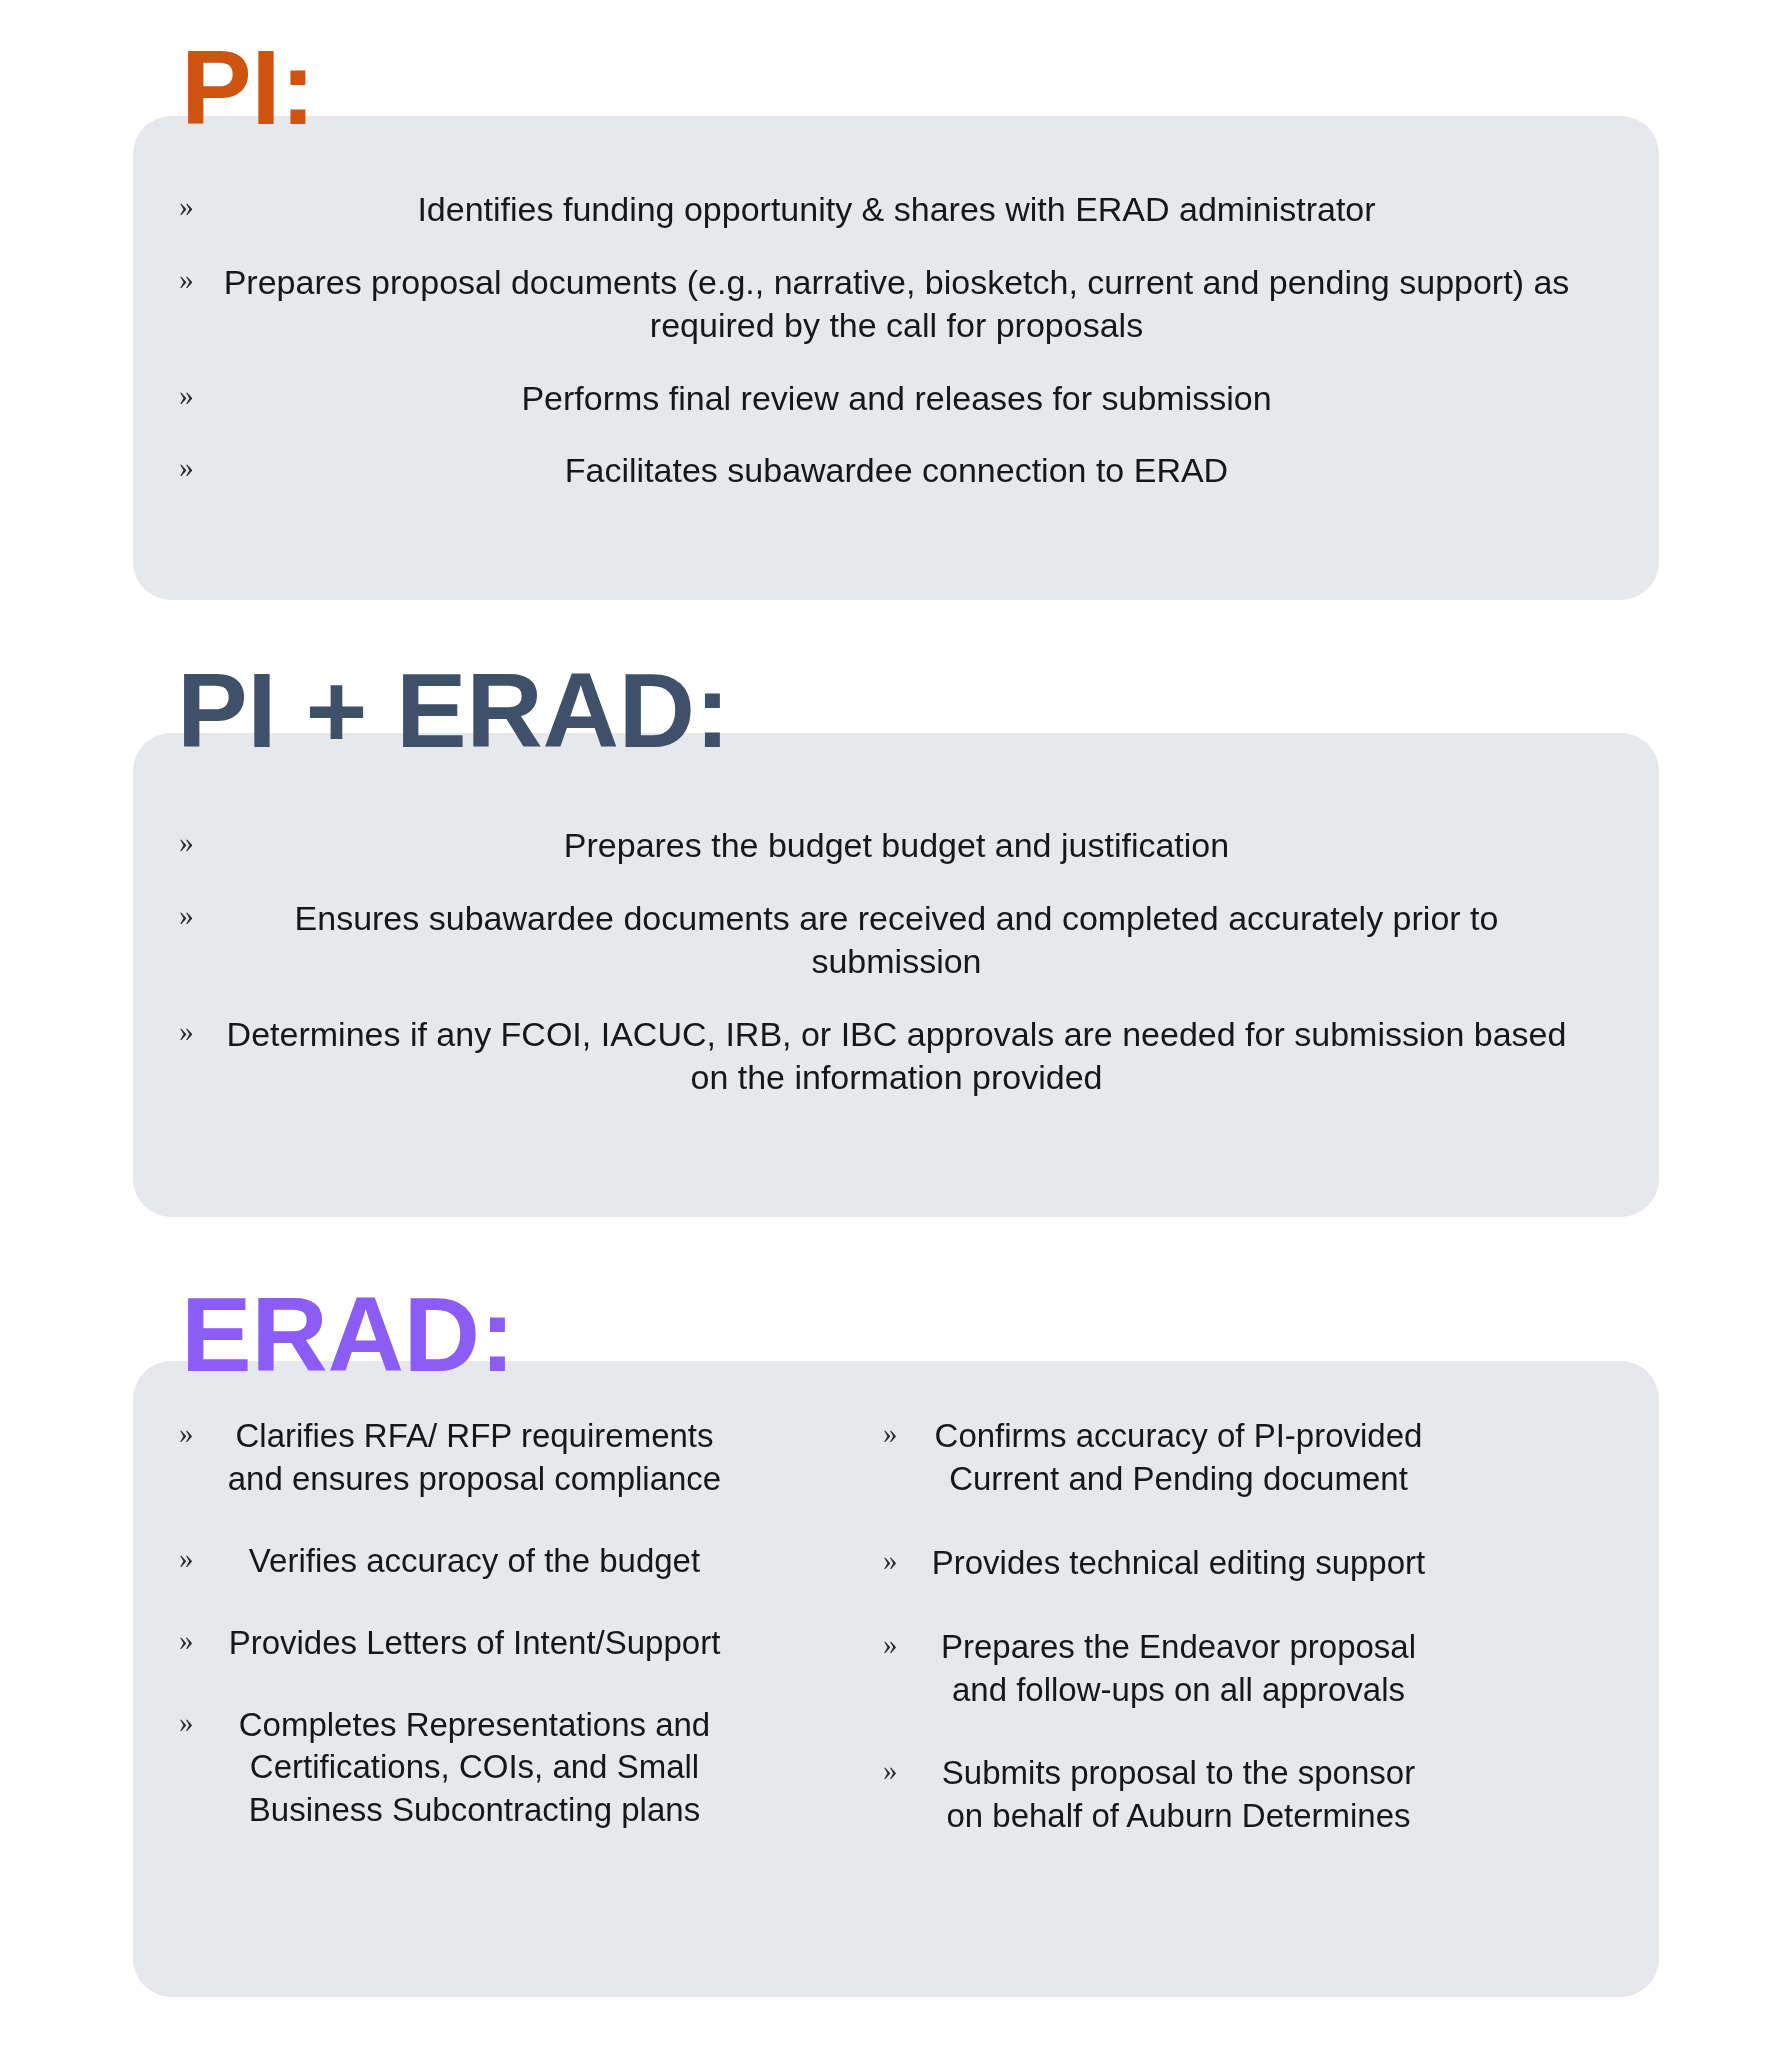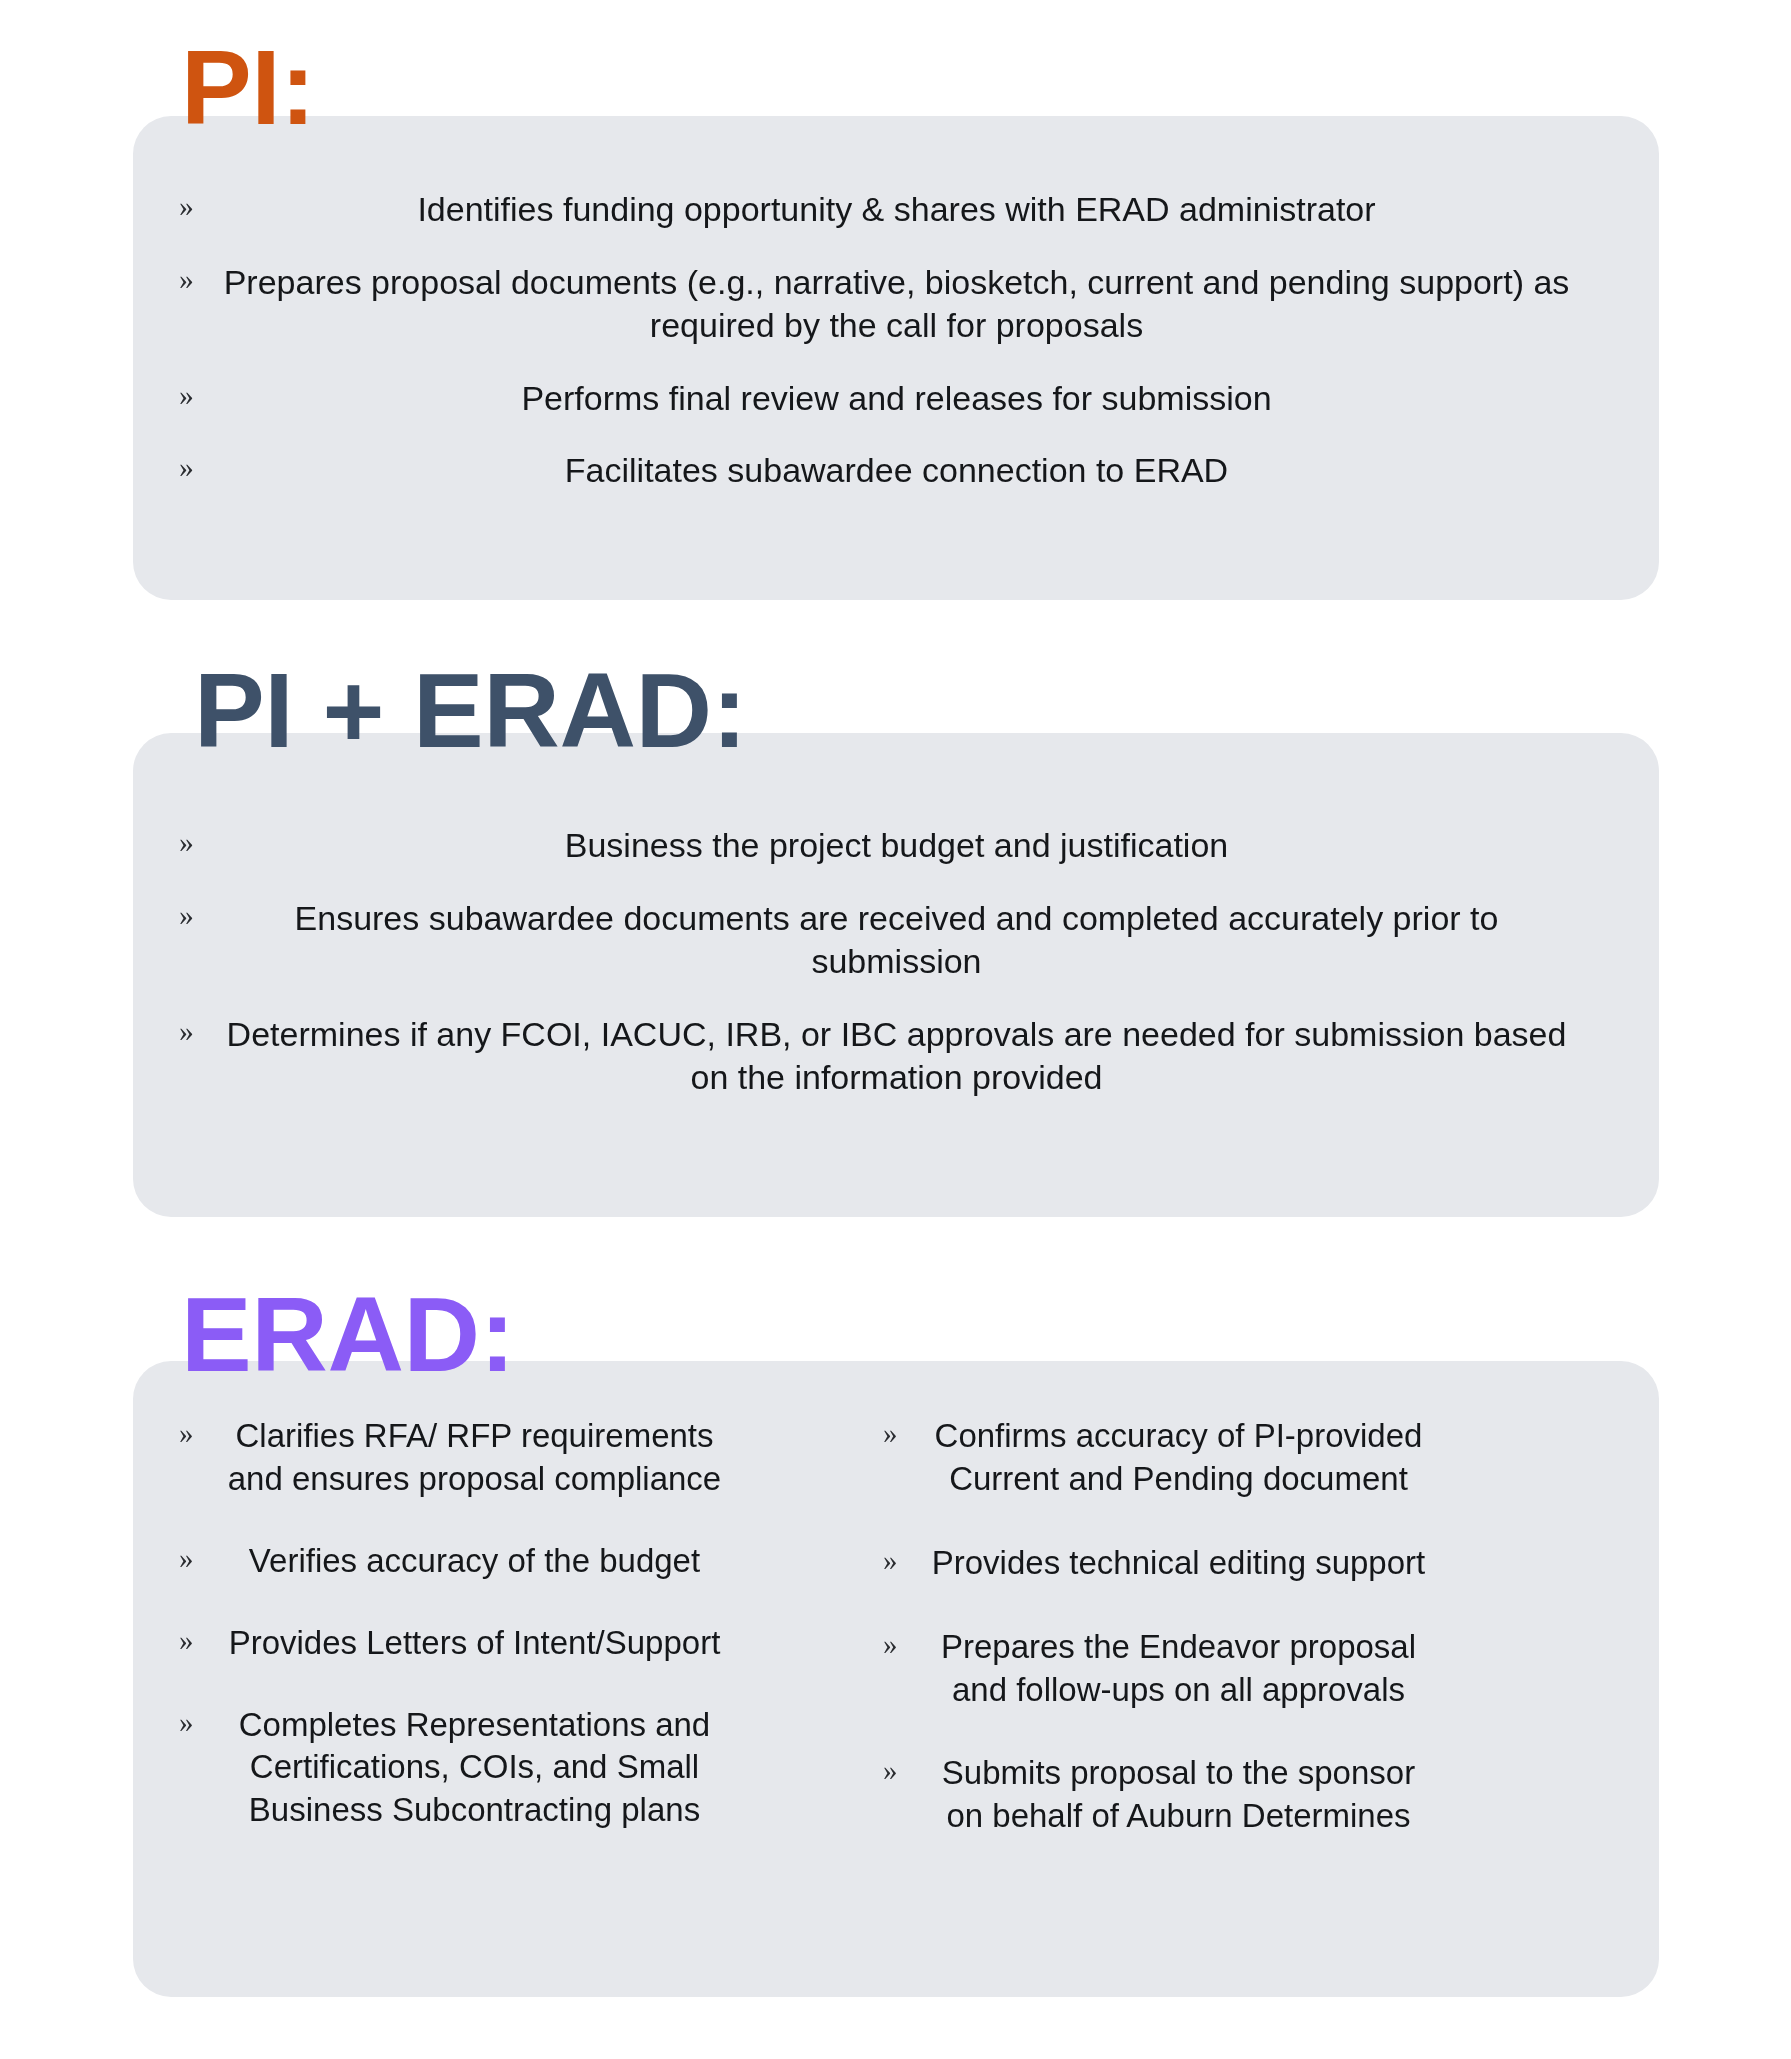--- a/index.html
+++ b/index.html
@@ -42,21 +42,21 @@
     white-space: nowrap;
     margin: 0;
   }
   #heading-pi {
     left: 181px;
     top: 34px;
     font-size: 106px;
     color: #cf5410;
   }
   #heading-pi-erad {
-    left: 194px;
+    left: 177px;
     top: 657px;
     font-size: 106px;
     color: #3e5169;
   }
   #heading-erad {
     left: 181px;
     top: 1281px;
     font-size: 106px;
     color: #8b5cf6;
   }
@@ -157,21 +157,21 @@
       <span class="bullet-marker">»</span>
       <span class="bullet-text">Facilitates subawardee connection to ERAD</span>
     </li>
   </ul>
 
   <div class="card" id="card-pi-erad"></div>
   <h1 class="heading" id="heading-pi-erad">PI + ERAD:</h1>
   <ul class="bullets bullets-wide" id="bullets-pi-erad">
     <li class="bullet">
       <span class="bullet-marker">»</span>
-      <span class="bullet-text">Business the project budget and justification</span>
+      <span class="bullet-text">Prepares the budget budget and justification</span>
     </li>
     <li class="bullet">
       <span class="bullet-marker">»</span>
       <span class="bullet-text">Ensures subawardee documents are received and completed accurately prior to submission</span>
     </li>
     <li class="bullet">
       <span class="bullet-marker">»</span>
       <span class="bullet-text">Determines if any FCOI, IACUC, IRB, or IBC approvals are needed for submission based on the information provided</span>
     </li>
   </ul>

